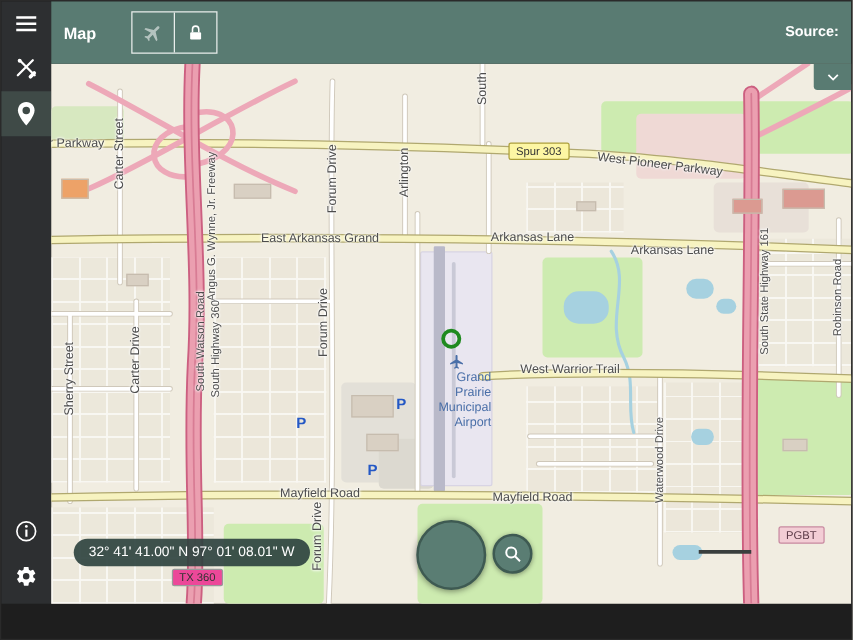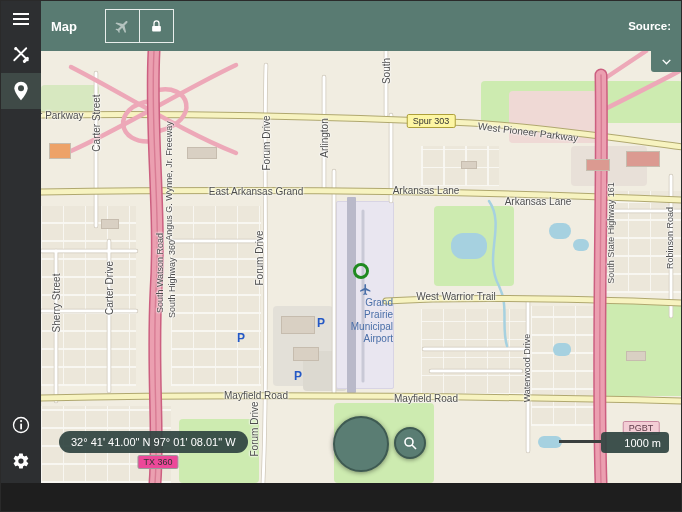--- a/index.html
+++ b/index.html
@@ -316,17 +316,16 @@
 
         <div class="coord-pill">32° 41' 41.00" N 97° 01' 08.01" W</div>
         <div class="fab"></div>
         <div class="search-btn">
           <svg width="16" height="16" viewBox="0 0 24 24" fill="none" stroke="#fff" stroke-width="2.4">
             <circle cx="10.5" cy="10.5" r="6"></circle>
               <path d="M15 15l6 6"></path>
           </svg>
         </div>
         <div class="scale-line"></div>
-        <div class="scale-box">1000 m</div>
       </div>
     </div>
   </div>
 </div>
 
 </body></html>

